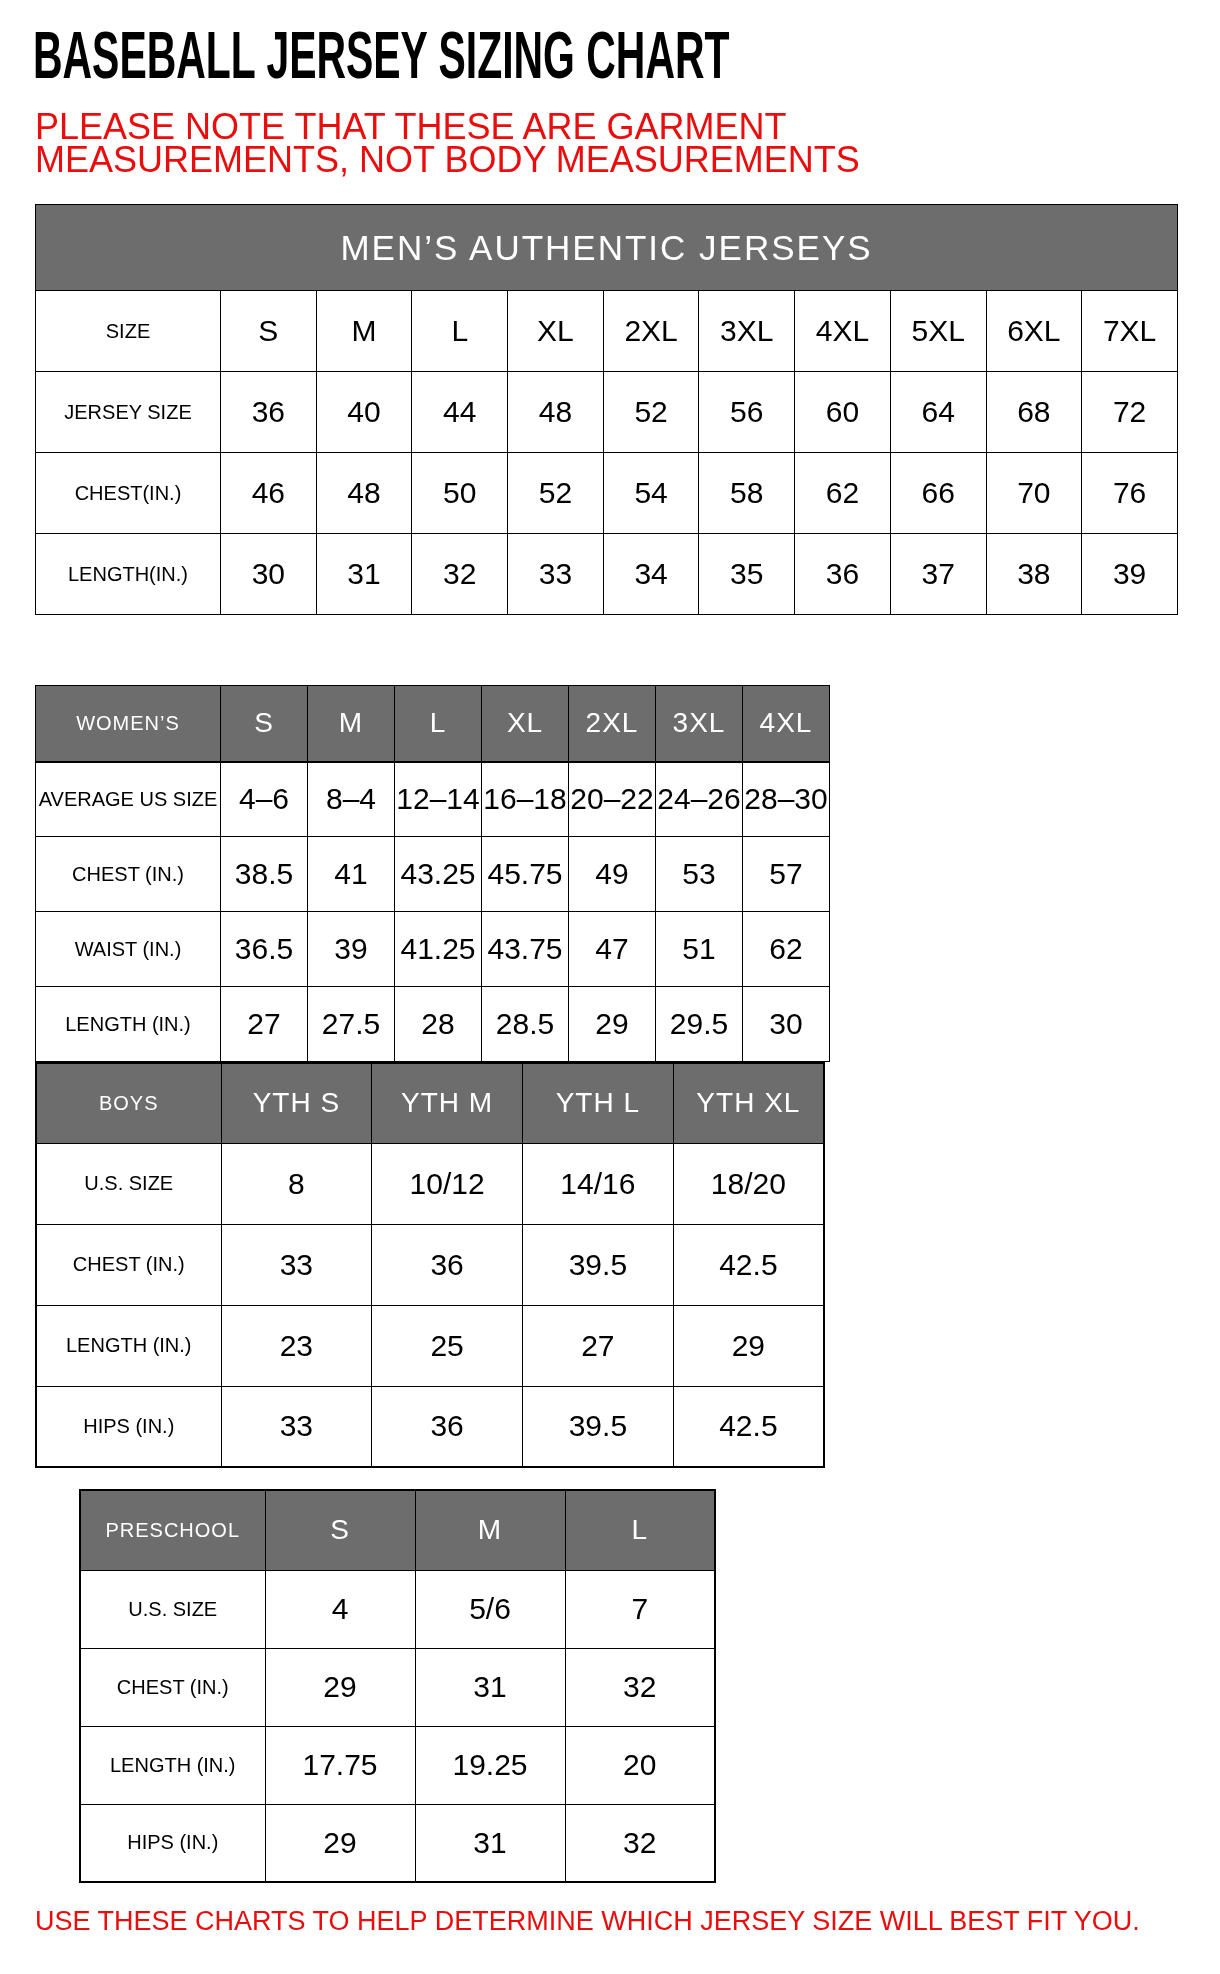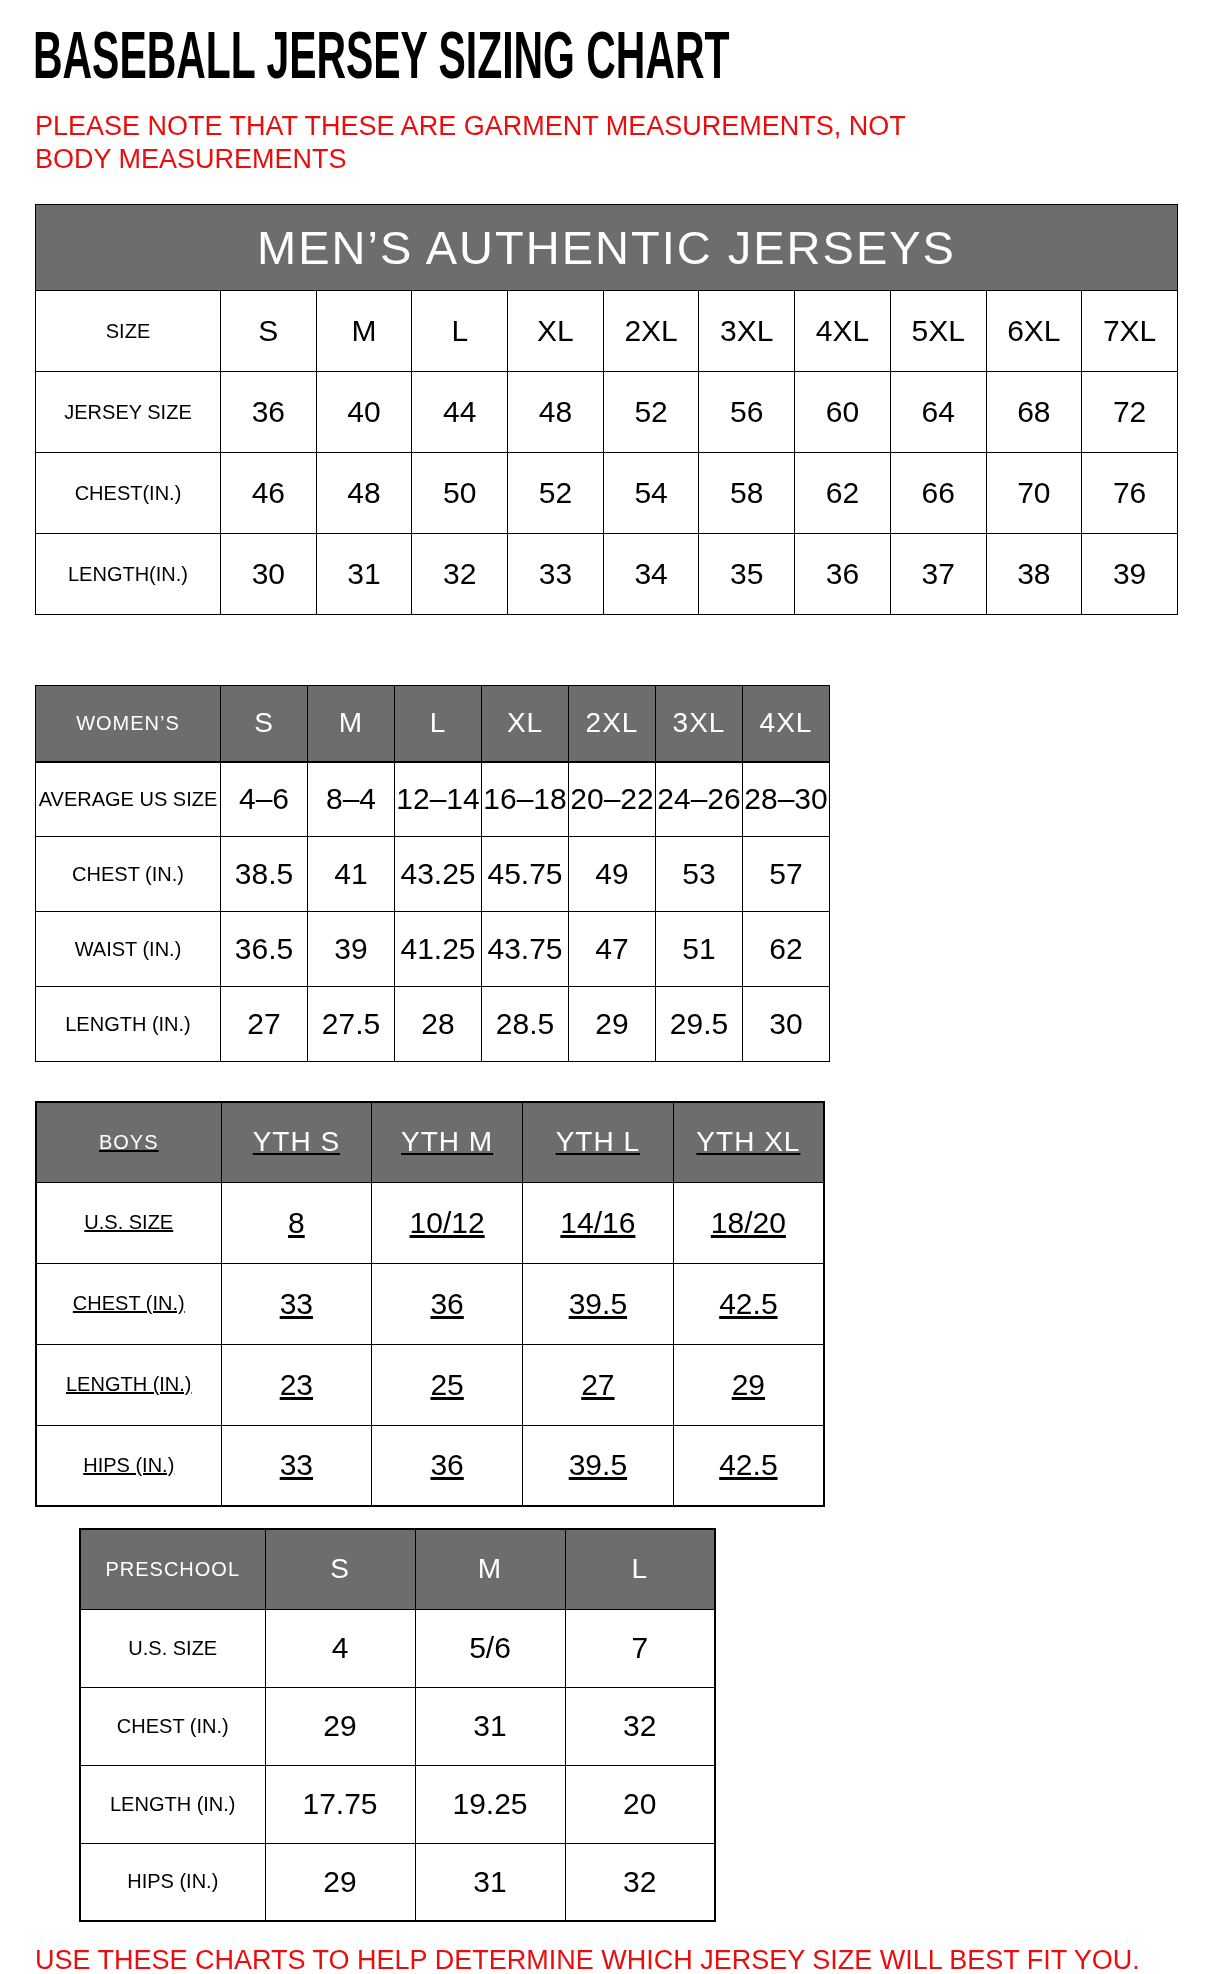--- a/index.html
+++ b/index.html
@@ -22,21 +22,21 @@
     white-space: nowrap;
     transform: scaleX(0.62);
     transform-origin: left center;
     margin-left: -2px;
   }
 
   
   .note {
     margin-top: 22px;
     width: 880px;
-    font-size: 27px;
+    font-size: 36px;
     line-height: 33px;
     color: var(--red);
     font-weight: 400;
   }
 
   
   table.tbl {
     border-collapse: collapse;
     table-layout: fixed;
     background: #ffffff;
@@ -59,35 +59,35 @@
     font-size: 28px;
     letter-spacing: 1px;
     border-bottom: 3px solid #000000;
   }
 
   
   table.mens { width: 1143px; margin-top: 28px; }
   table.mens .banner {
     background: var(--gray);
     color: #ffffff;
-    font-size: 47px;
+    font-size: 35px;
     letter-spacing: 2px;
     height: 86px;
     border-bottom: 1px solid #000000;
   }
   table.mens tbody tr { height: 81px; }
 
   
   table.womens { width: 795px; margin-top: 70px; }
   table.womens thead tr { height: 76px; }
   table.womens .gray-head th { border-bottom: 2px solid #000000; text-align: center; }
   table.womens tbody tr { height: 75px; }
 
   
-  table.boys { width: 790px; margin-top: 39px; border: 2px solid #000; text-decoration: underline; }
+  table.boys { width: 790px; border: 2px solid #000; }
   table.boys thead tr { height: 80px; }
   table.boys tbody tr { height: 81px; }
 
   
   table.preschool { width: 637px; margin-top: 21px; border: 2px solid #000; margin-left: 44px; }
   table.preschool thead tr { height: 80px; }
   table.preschool tbody tr { height: 78px; }
 
   
   .footer {

